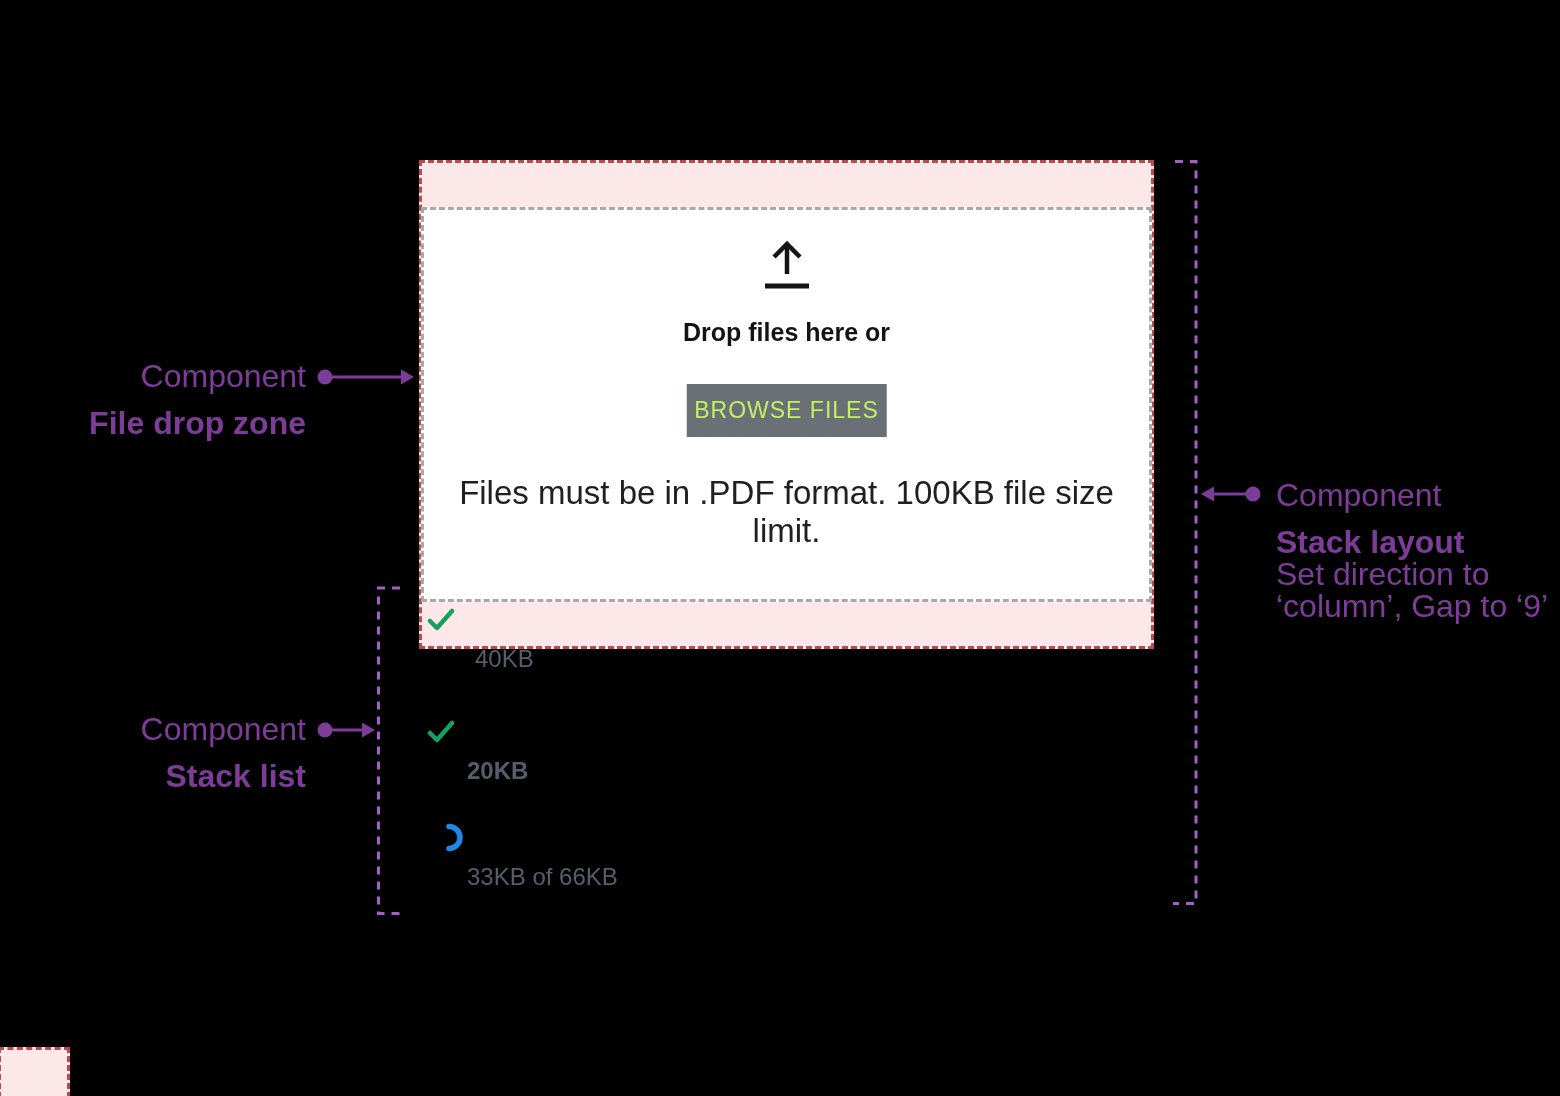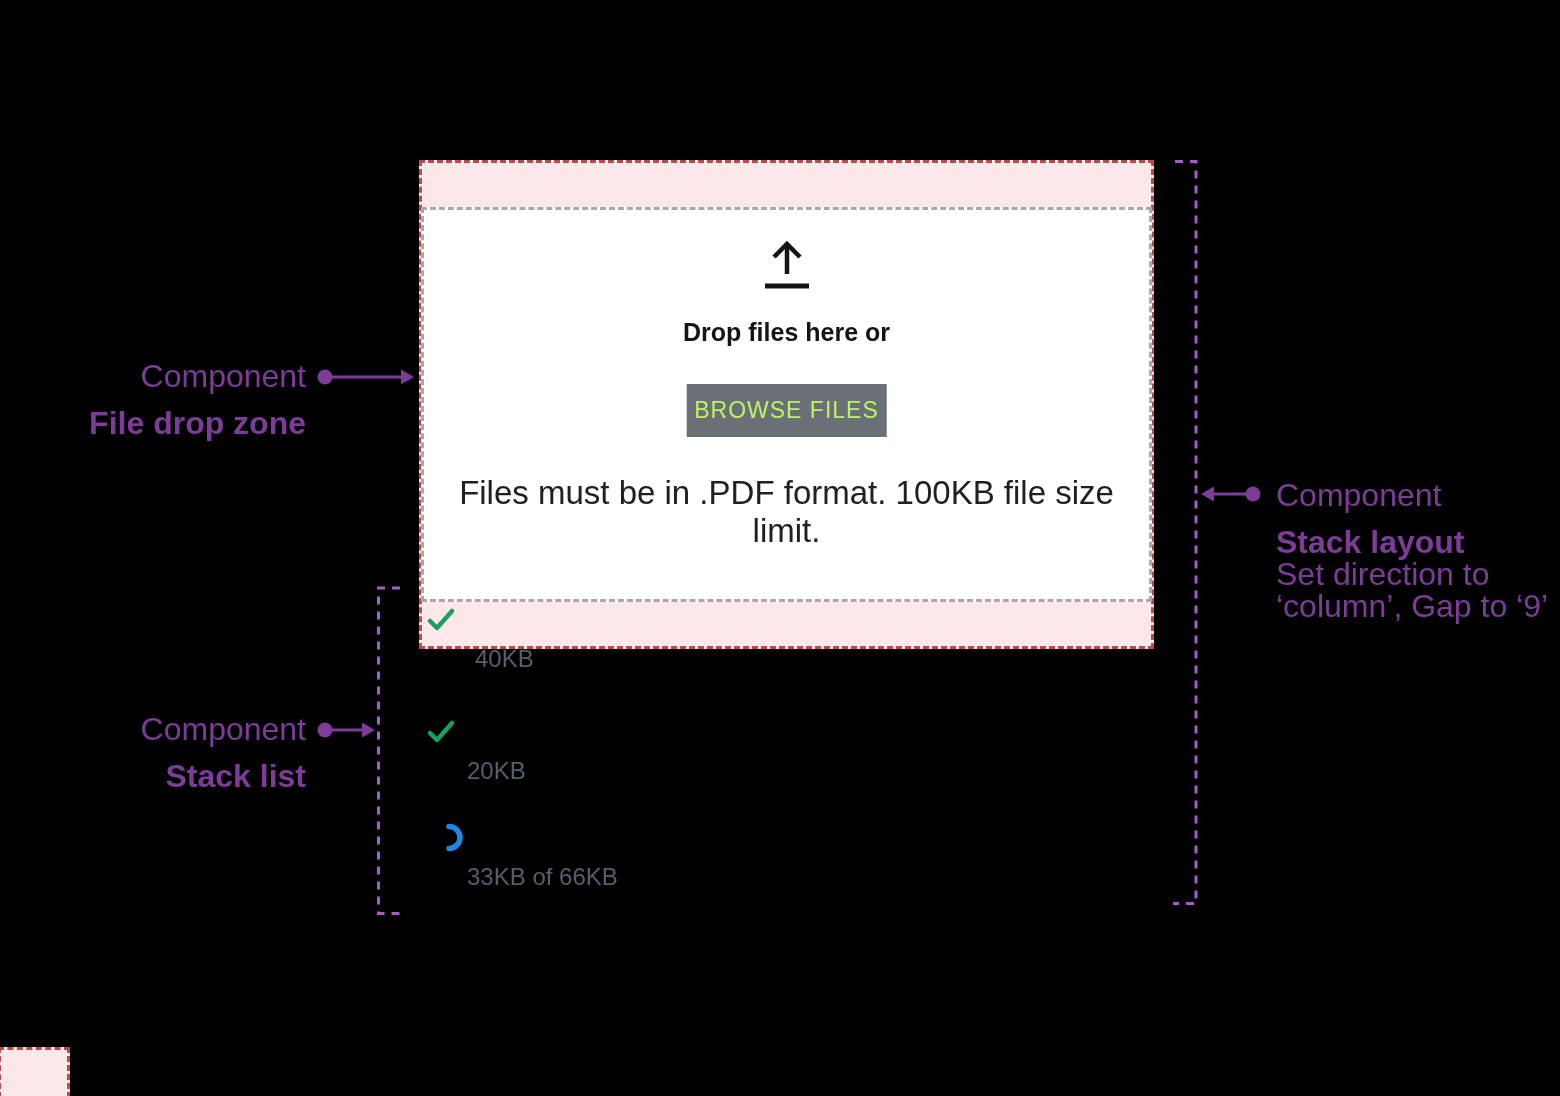--- a/index.html
+++ b/index.html
@@ -77,21 +77,21 @@
     </span>
     <span class="list-size" style="left:475px;top:645px;">40KB</span>
   </div>
 
   <div>
     <span class="list-icon" style="left:427px;top:719px;">
       <svg width="28" height="26" viewBox="0 0 28 26">
         <path d="M3 14 L10 21 L25 4" stroke="#18a05e" stroke-width="4.5" fill="none" stroke-linecap="round" stroke-linejoin="round"></path>
       </svg>
     </span>
-    <span class="list-size" style="left:467px;top:757px;">20KB</span>
+    <span class="list-size" style="left:467px;top:757px;font-weight:bold;">20KB</span>
   </div>
 
   <div>
     <span class="list-icon" style="left:436px;top:822px;">
       <svg width="28" height="32" viewBox="0 0 28 32">
         <path d="M13 4.5 A11 11 0 0 1 13 26.5" stroke="#1e88e5" stroke-width="5.5" fill="none" stroke-linecap="round"></path>
       </svg>
     </span>
     <span class="list-size" style="left:467px;top:863px;">33KB of 66KB</span>
   </div>

